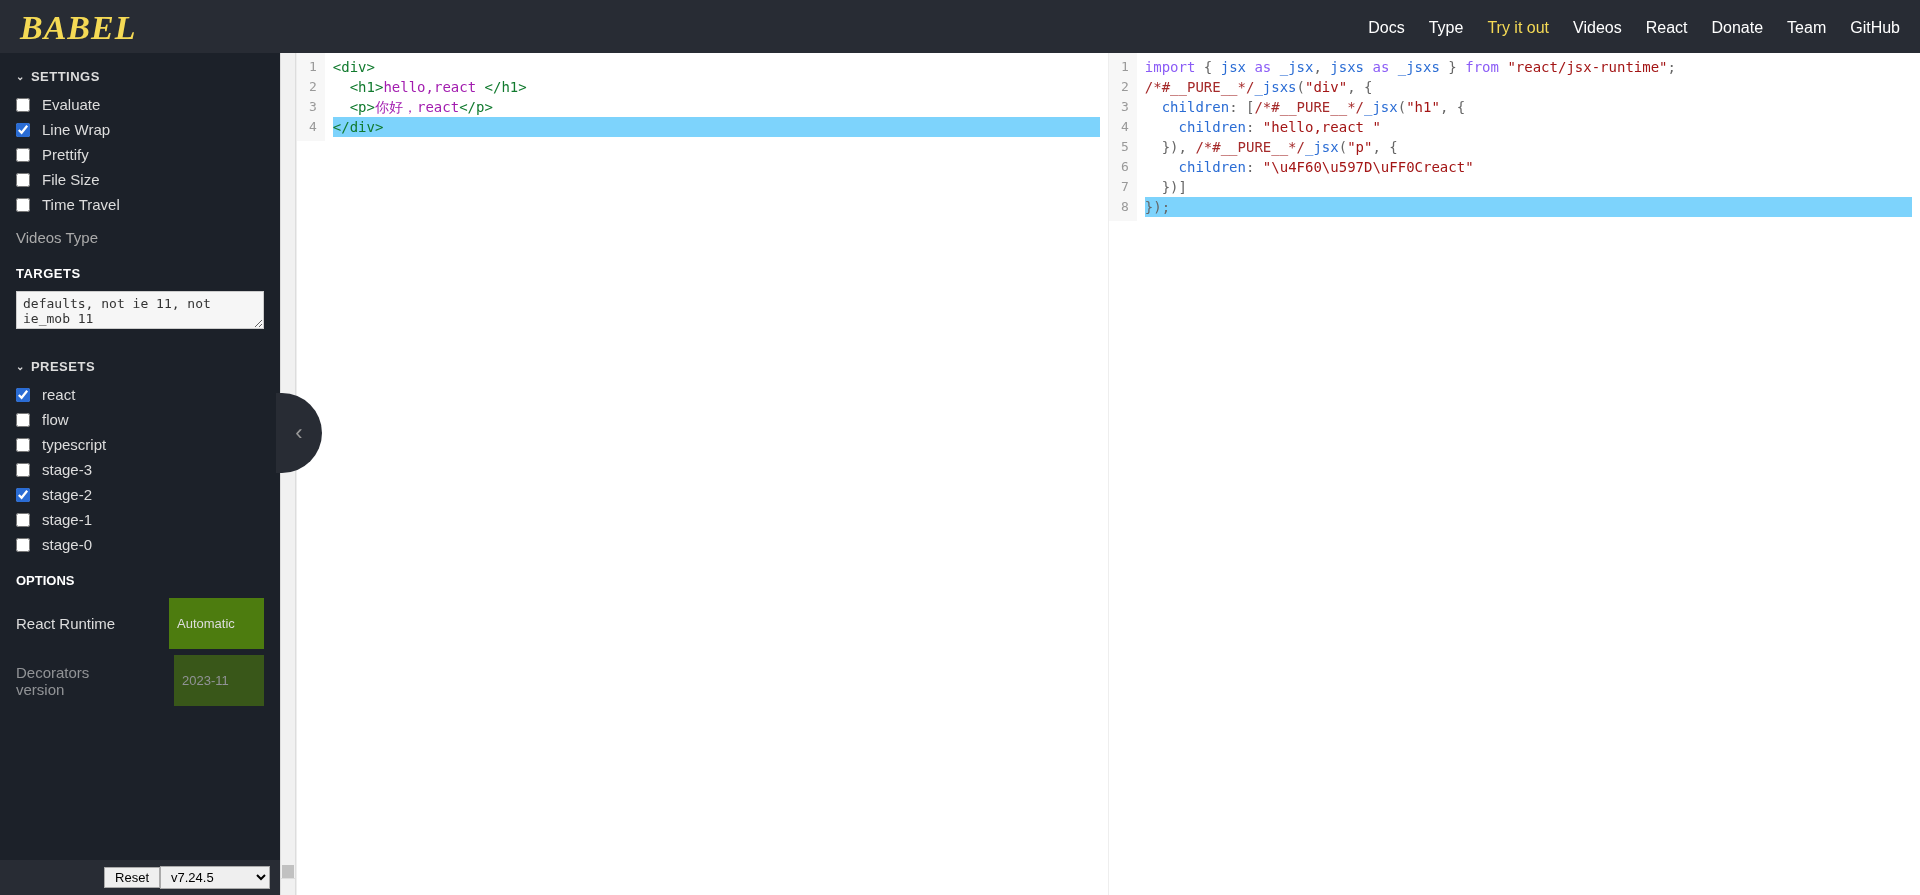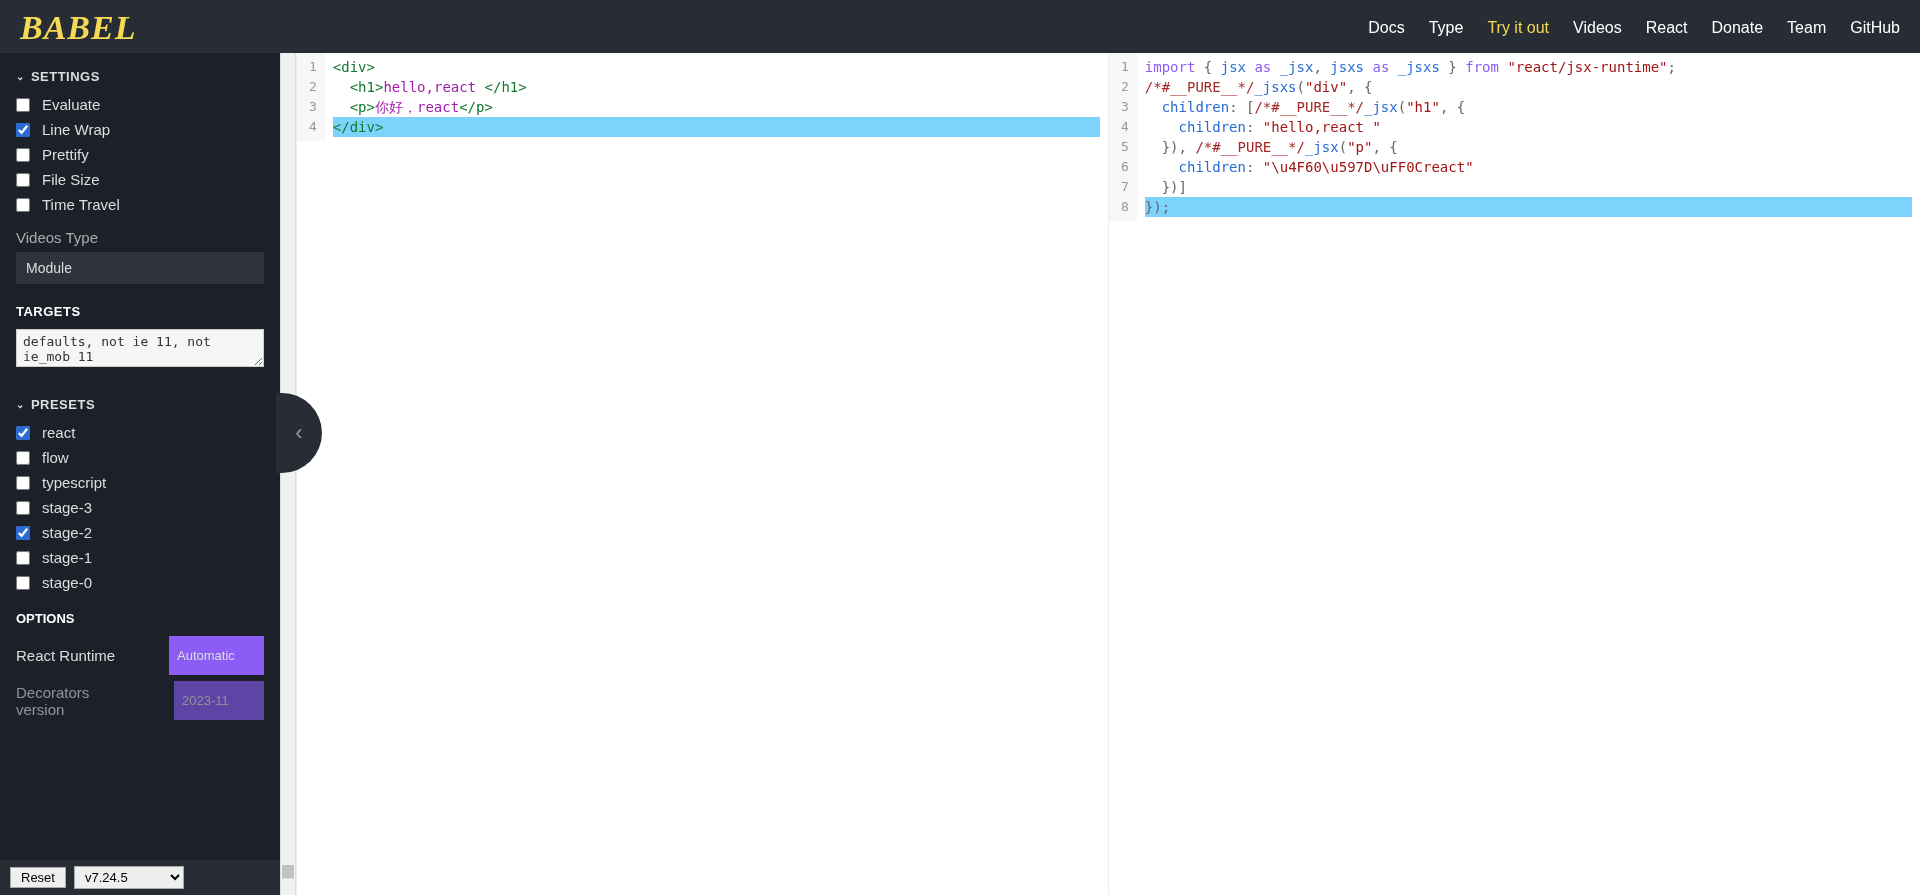--- a/index.html
+++ b/index.html
@@ -19,22 +19,22 @@
 .section-header { display: flex; align-items: center; gap: 6px; font-size: 13px; font-weight: bold; color: #ddd; margin-bottom: 12px; letter-spacing: 0.5px; cursor: pointer; }
 .chevron { font-size: 10px; }
 .checkbox-row { display: flex; align-items: center; gap: 12px; margin: 8px 0; font-size: 15px; color: #ddd; }
 .checkbox-row input[type="checkbox"] { width: 14px; height: 14px; accent-color: #2a6cd4; cursor: pointer; }
 .label-text { font-size: 15px; color: #aaa; margin-top: 16px; margin-bottom: 6px; }
 .select-box { background: #2e333d; color: #ddd; border: none; padding: 8px 10px; width: 100%; font-size: 14px; }
 .targets-header { font-size: 13px; font-weight: bold; color: #fff; margin-top: 20px; margin-bottom: 10px; letter-spacing: 0.5px; }
 .targets-textarea { width: 100%; background: #f6f6f6; color: #333; border: 1px solid #ccc; padding: 4px 6px; font-family: monospace; font-size: 13px; resize: both; height: 38px; }
 .options-header { font-size: 13px; font-weight: bold; color: #fff; margin-top: 20px; margin-bottom: 10px; }
 .option-row { display: flex; justify-content: space-between; align-items: center; margin: 6px 0; font-size: 15px; color: #ddd; }
-.option-select { background: #8b5cf6; color: #ddd; border: none; padding: 12px 8px; font-size: 13px; width: 95px; }
-.sidebar-footer { background: #282c34; padding: 6px 10px; display: flex; justify-content: flex-start; gap: 8px; align-items: center; }
+.option-select { background: #4d7c0f; color: #ddd; border: none; padding: 18px 8px; font-size: 13px; width: 95px; }
+.sidebar-footer { background: #282c34; padding: 6px 10px; display: flex; justify-content: flex-end; gap: 0; align-items: center; }
 .reset-btn { background: #efefef; border: 1px solid #aaa; padding: 2px 10px; font-size: 13px; cursor: pointer; }
 .version-select { background: #efefef; border: 1px solid #aaa; padding: 2px 6px; font-size: 13px; width: 110px; cursor: pointer; }
 
 .collapse-handle { position: absolute; right: -42px; top: 340px; width: 46px; height: 80px; background: #282c34; border-radius: 0 50px 50px 0; display: flex; align-items: center; justify-content: center; cursor: pointer; z-index: 10; }
 .collapse-handle span { color: #999; font-size: 22px; }
 
 .scrollbar-strip { width: 16px; background: #f1f1f1; border-left: 1px solid #ddd; border-right: 1px solid #ddd; position: relative; }
 .scrollbar-strip::before { content: ""; position: absolute; bottom: 16px; left: 1px; right: 1px; height: 14px; background: #c1c1c1; }
 .scrollbar-strip::after { content: ""; position: absolute; bottom: 0; left: 0; right: 0; height: 16px; background: #f1f1f1; border-top: 1px solid #ddd; }
 
@@ -101,21 +101,20 @@
             <input type="checkbox" style="">
             <span>File Size</span>
           </label>
           <label class="checkbox-row">
             <input type="checkbox" style="">
             <span>Time Travel</span>
           </label>
         </div>
 
       <div class="label-text">Videos Type</div>
-      <div class="select-box">Module</div>
 
       <div class="targets-header">TARGETS</div>
       <textarea class="targets-textarea" style="">defaults, not ie 11, not ie_mob 11</textarea>
 
       <div class="section-header" style="margin-top:26px;">
         <span class="chevron">⌄</span>
         <span>PRESETS</span>
       </div>
       <div id="presets-list">
           <label class="checkbox-row">

